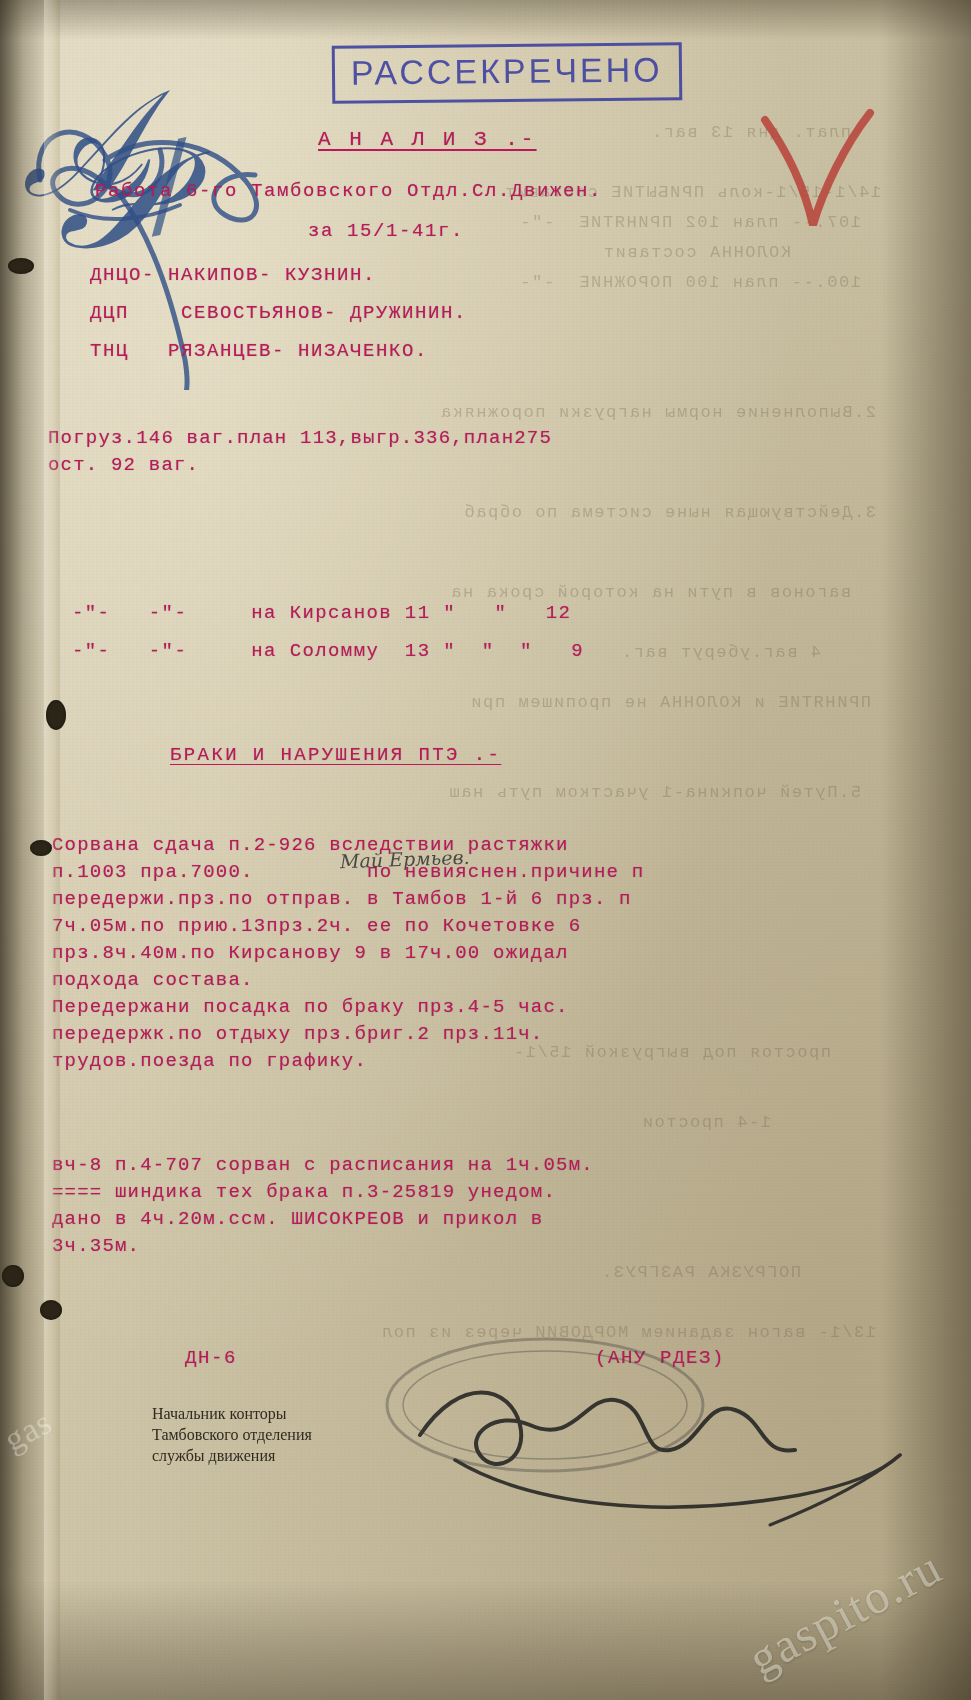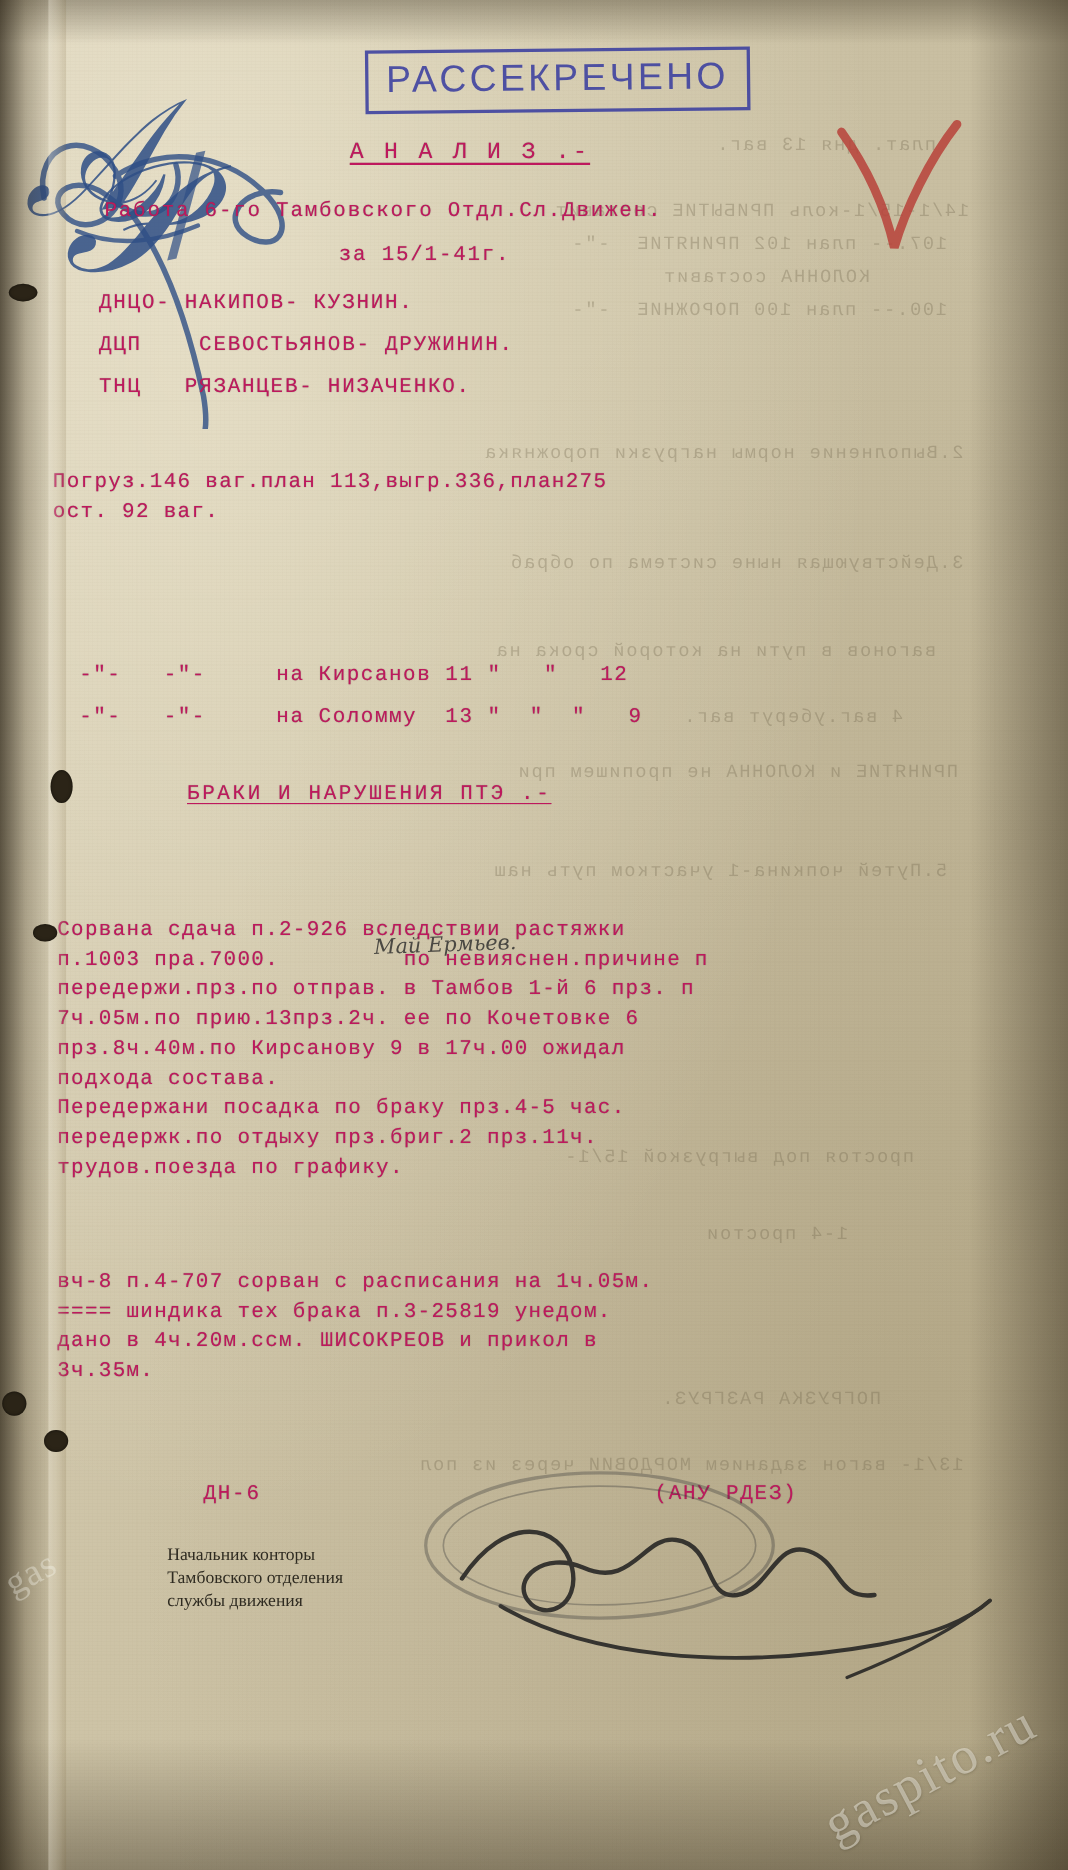--- a/index.html
+++ b/index.html
@@ -207,21 +207,21 @@
   <div class="typed t-main" style="left:90px; top:262px; letter-spacing:1.6px;">ДНЦО- НАКИПОВ- КУЗНИН.</div>
   <div class="typed t-main" style="left:90px; top:338px; letter-spacing:1.6px;">ТНЦ   РЯЗАНЦЕВ- НИЗАЧЕНКО.</div>
 
   <div class="typed t-main" style="left:48px; top:425px; letter-spacing:1.2px;">Погруз.146 ваг.план 113,выгр.336,план275</div>
   <div class="typed t-main" style="left:48px; top:452px; letter-spacing:1.2px;">ост. 92 ваг.</div>
 
 
   <div class="typed t-main" style="left:72px; top:600px; letter-spacing:1.4px;">-"-   -"-     на Кирсанов 11 "   "   12</div>
   <div class="typed t-main" style="left:72px; top:638px; letter-spacing:1.4px;">-"-   -"-     на Соломму  13 "  "  "   9</div>
 
-  <div class="typed t-main u" style="left:170px; top:708px; letter-spacing:2.4px;">БРАКИ И НАРУШЕНИЯ ПТЭ .-</div>
+  <div class="typed t-main u" style="left:170px; top:742px; letter-spacing:2.4px;">БРАКИ И НАРУШЕНИЯ ПТЭ .-</div>
 
   <div class="typed t-main" style="left:52px; top:832px; letter-spacing:1.2px;">Сорвана сдача п.2-926 вследствии растяжки</div>
   <div class="typed t-main" style="left:52px; top:859px; letter-spacing:1.2px;">п.1003 пра.7000.         по невияснен.причине п</div>
   <div class="typed t-main" style="left:52px; top:886px; letter-spacing:1.2px;">передержи.прз.по отправ. в Тамбов 1-й 6 прз. п</div>
   <div class="typed t-main" style="left:52px; top:913px; letter-spacing:1.2px;">7ч.05м.по прию.13прз.2ч. ее по Кочетовке 6</div>
   <div class="typed t-main" style="left:52px; top:940px; letter-spacing:1.2px;">прз.8ч.40м.по Кирсанову 9 в 17ч.00 ожидал</div>
   <div class="typed t-main" style="left:52px; top:967px; letter-spacing:1.2px;">подхода состава.</div>
   <div class="typed t-main" style="left:52px; top:994px; letter-spacing:1.2px;">Передержани посадка по браку прз.4-5 час.</div>
   <div class="typed t-main" style="left:52px; top:1021px; letter-spacing:1.2px;">передержк.по отдыху прз.бриг.2 прз.11ч.</div>
   <div class="typed t-main" style="left:52px; top:1048px; letter-spacing:1.2px;">трудов.поезда по графику.</div>

